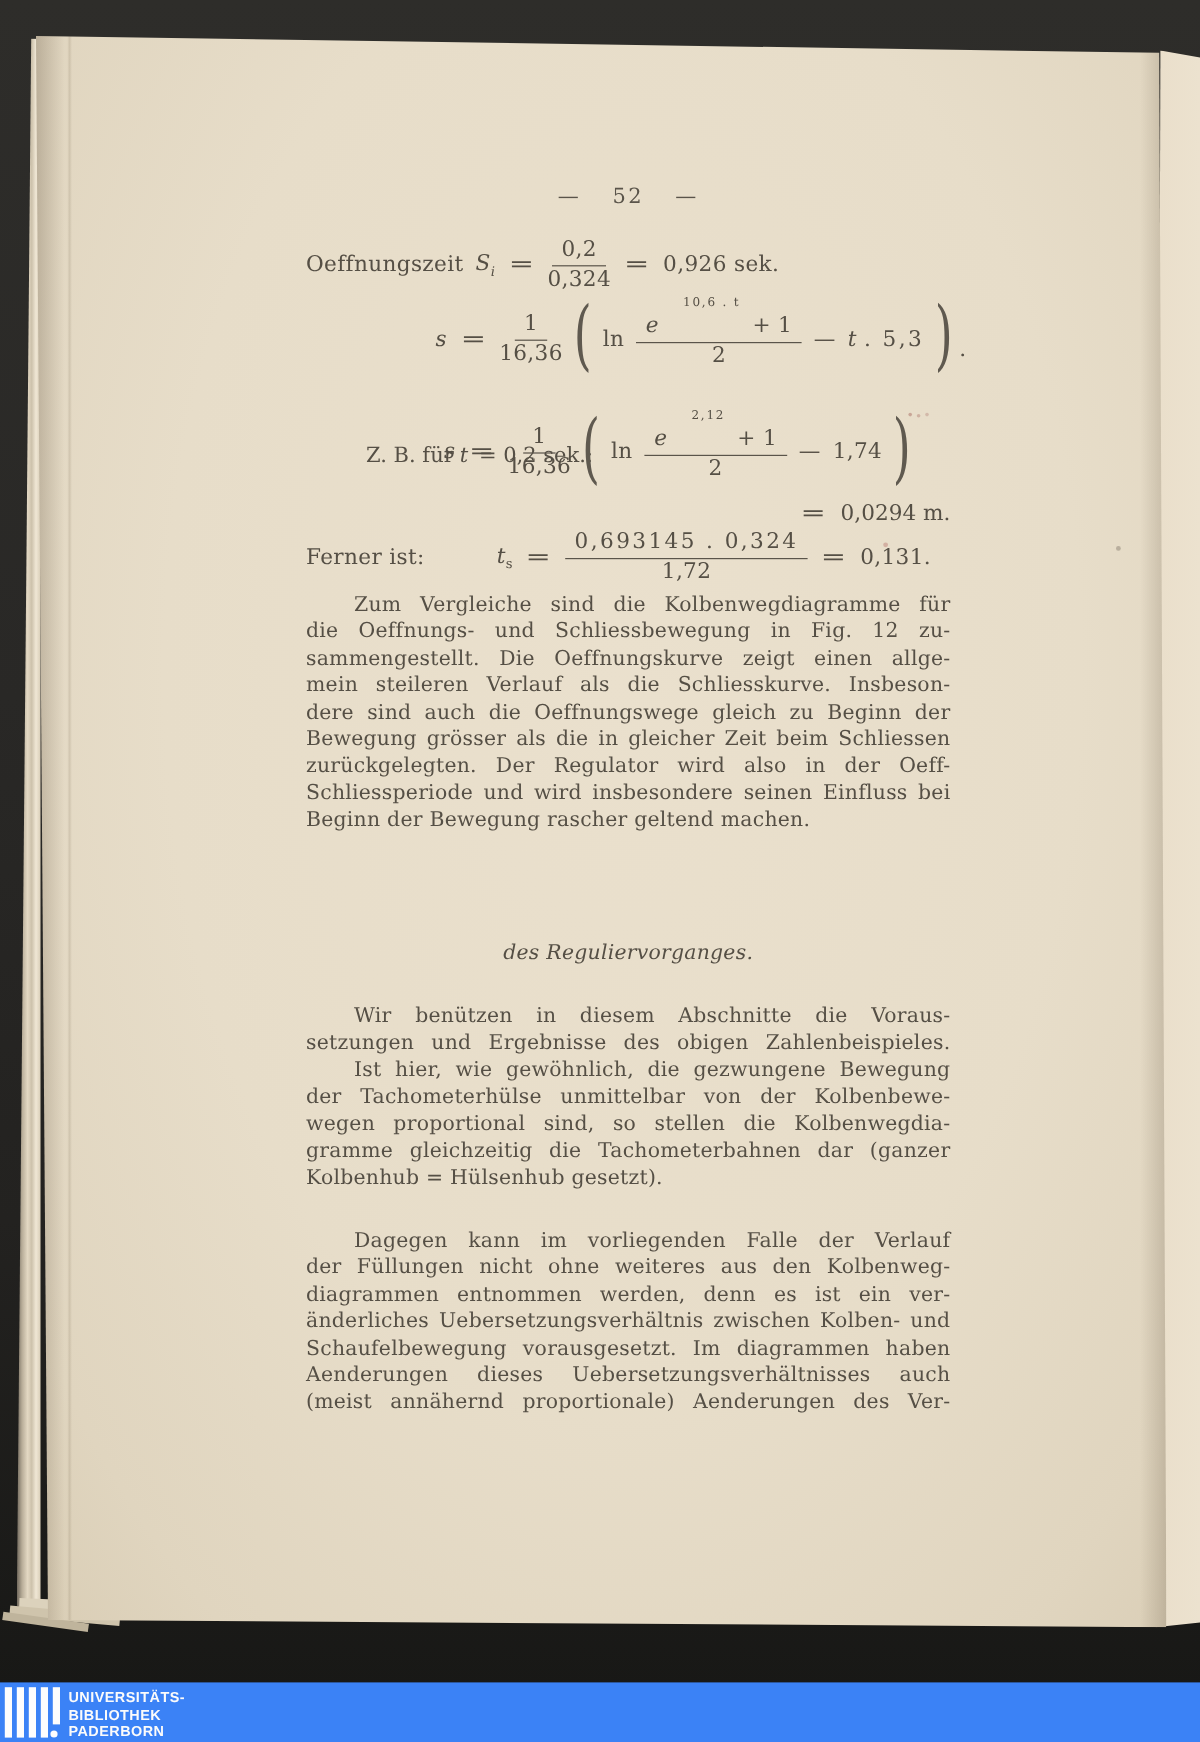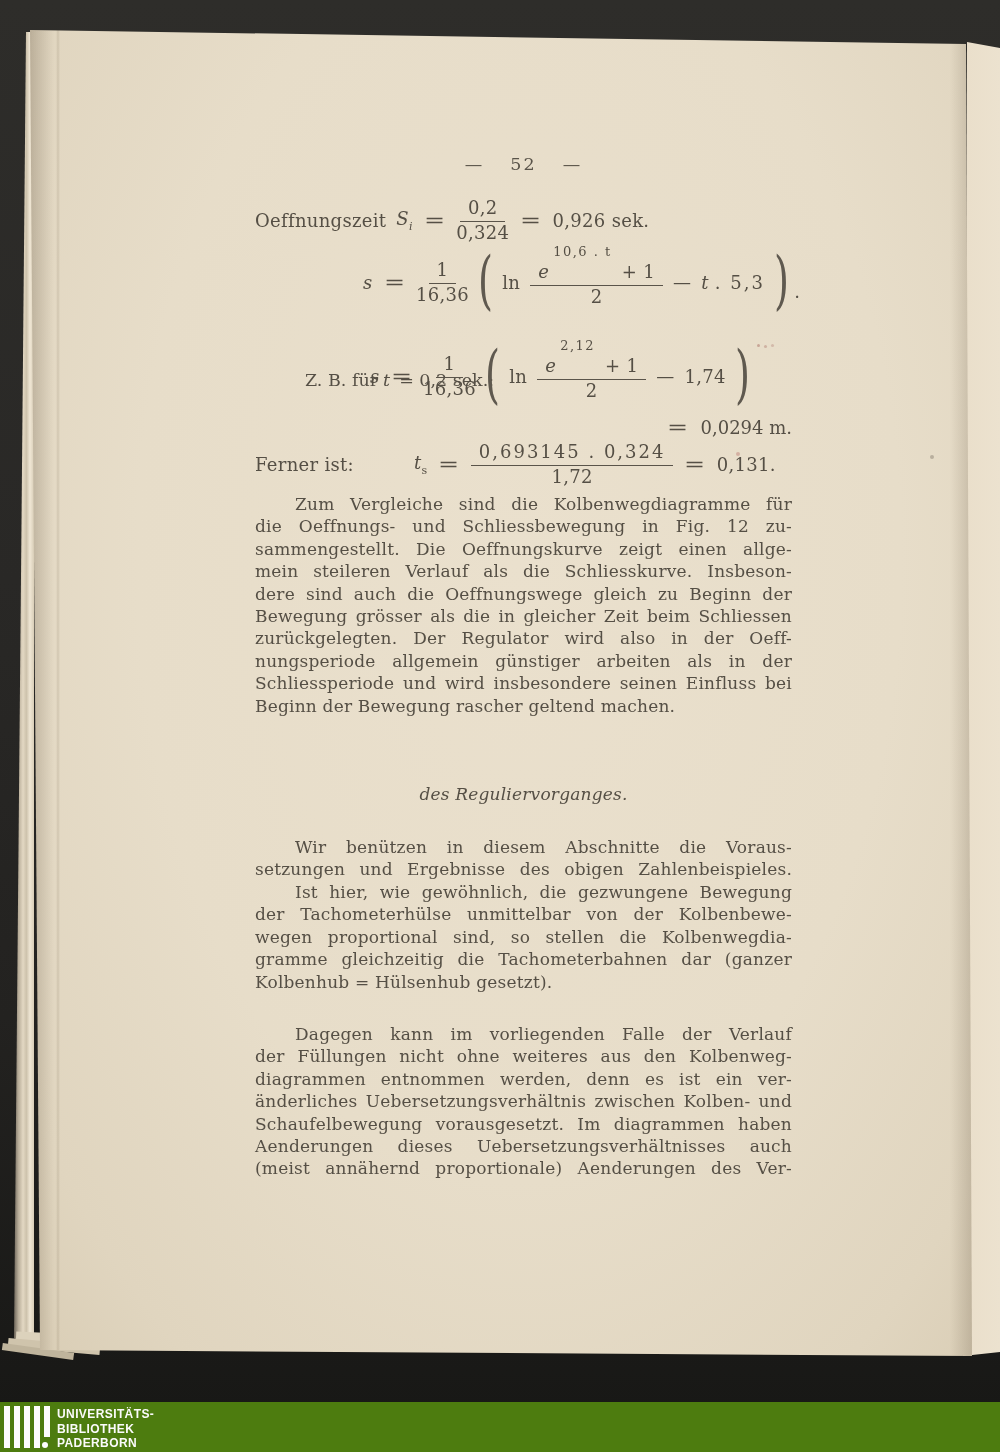--- a/index.html
+++ b/index.html
@@ -71,40 +71,40 @@
   .formula {
     position:absolute; display:flex; align-items:center; gap:10px;
     font-size:18px; color:#554f45; letter-spacing:0.3px; white-space:nowrap;
   }
   .it { font-style:italic; }
   .eq { display:inline-block; transform:scaleX(1.4); margin:0 4px; }
   .frac { display:inline-flex; flex-direction:column; align-items:center; line-height:22px; }
   .frac .num { padding:0 8px 1px; }
   .frac .num.bare { border-bottom:1.5px solid #5a544a; padding-bottom:2px; }
   sub { font-size:11px; }
-  .exp { font-size:13px; position:relative; top:-15px; letter-spacing:1.5px; margin:0 10px 0 4px; font-style:normal; }
+  .exp { font-size:10px; position:relative; top:-15px; letter-spacing:1.5px; margin:0 10px 0 20px; font-style:normal; }
   .paren { font-size:58px; line-height:46px; font-weight:400; display:inline-block;
            transform:scaleX(0.6); margin:0 -6px; color:#5f594f; padding-bottom:4px; }
   .paren.tall { font-size:64px; line-height:52px; }
   .punct { align-self:flex-end; margin:0 0 8px -4px; }
   #f1 { left:227px; top:171px; }
   #f2 { left:335px; top:228px; }
   #zb { left:277px; top:296px; position:absolute; font-size:17.5px; color:#554f45; }
   #zb .it { margin:0 5px; }
   #f3 { left:342px; top:322px; }
   #f3res { position:absolute; left:227px; top:391px; width:537px; text-align:right;
            font-size:18px; color:#554f45; }
   #f3res .eq { margin-right:10px; }
   #f4 { left:227px; top:415px; }
   #f4 .varblock { margin-left:50px; }
   .mul-sp { letter-spacing:2px; }
   
   .banner {
     position:absolute; left:0; right:0; top:1402px; height:50px; z-index:10;
-    background:#4d7c0f;
+    background:#3b82f6;
   }
   .logo { position:absolute; left:4px; top:4px; height:42px; }
   .logo .bar { position:absolute; top:0; width:6px; height:42px; background:#fdfdfd; }
   .logo .bar.short { height:31px; }
   .logo .dot { position:absolute; width:6px; height:6px; border-radius:50%; background:#fdfdfd; left:38px; top:36px; }
   .banner-lines {
     position:absolute; left:57px; top:5px;
     font-family:"Liberation Sans", sans-serif; font-weight:bold;
     font-size:12px; line-height:14.5px; letter-spacing:0.4px; color:#fbfbfb;
   }
@@ -201,21 +201,20 @@
   </div>
 
   <div class="textcol para" id="p1">
       <div class="tline">Zum Vergleiche sind die Kolbenwegdiagramme für</div>
       <div class="tline">die Oeffnungs- und Schliessbewegung in Fig. 12 zu-</div>
       <div class="tline">sammengestellt. Die Oeffnungskurve zeigt einen allge-</div>
       <div class="tline">mein steileren Verlauf als die Schliesskurve.  Insbeson-</div>
       <div class="tline">dere sind auch die Oeffnungswege gleich zu Beginn der</div>
       <div class="tline">Bewegung grösser als die in gleicher Zeit beim Schliessen</div>
       <div class="tline">zurückgelegten.  Der Regulator wird also in der Oeff-</div>
-      <div class="tline">nungsperiode allgemein günstiger arbeiten als in der</div>
       <div class="tline">Schliessperiode und wird insbesondere seinen Einfluss bei</div>
       <div class="tline last">Beginn der Bewegung rascher geltend machen.</div>
     </div>
 
   <div class="textcol" id="heading">
     <div>des Reguliervorganges.</div>
   </div>
 
   <div class="textcol para" id="p2">
       <div class="tline">Wir benützen in diesem Abschnitte die Voraus-</div>

